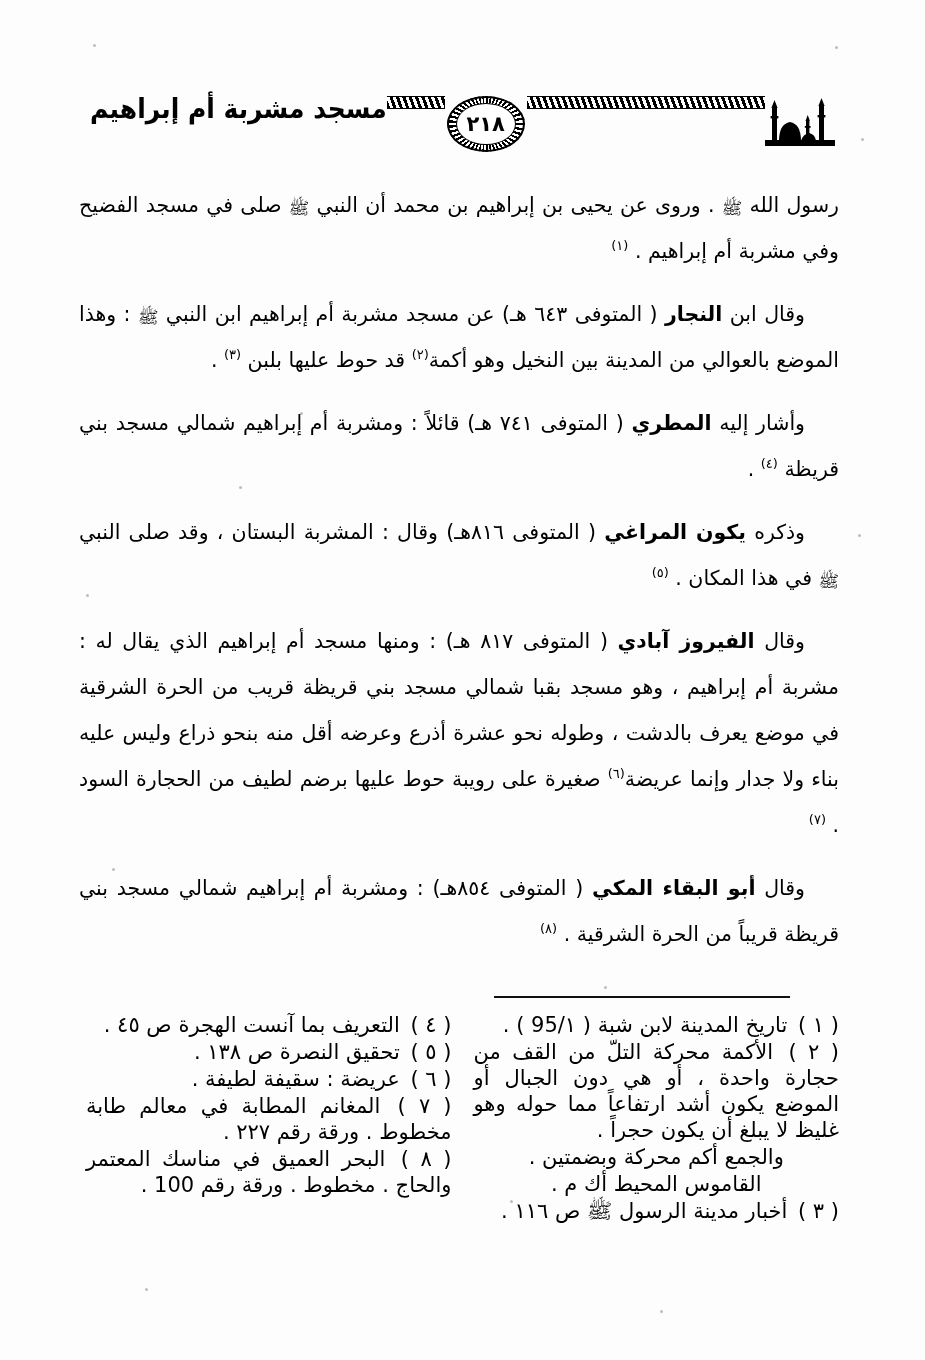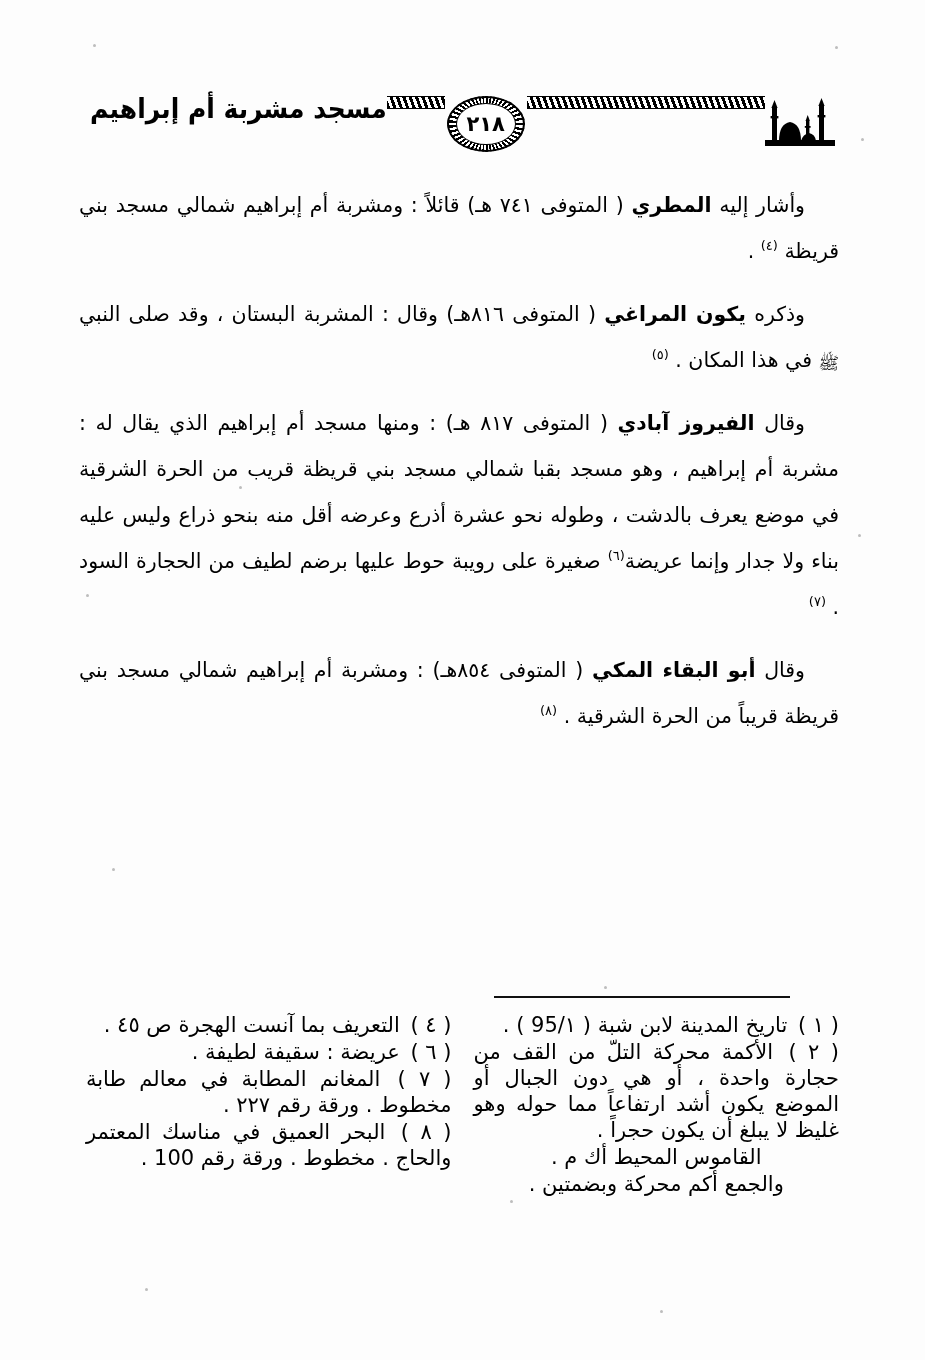--- a/index.html
+++ b/index.html
@@ -192,36 +192,40 @@
 
         <rect x="41" y="25" width="3.4" height="20"></rect>
         <path d="M42.7 19 L44.9 25 L40.5 25 Z"></path>
         <rect x="39.8" y="30" width="5.8" height="1.8"></rect>
       </g>
     </svg>
 
   </div>
 
   <div class="body">
+    <p class="para no-indent">رسول الله <span class="pbuh">ﷺ</span> . وروى عن يحيى بن إبراهيم بن محمد أن النبي <span class="pbuh">ﷺ</span> صلى في مسجد الفضيح وفي مشربة أم إبراهيم . <sup class="sup">(١)</sup></p>
+    <p class="para">وقال ابن <span class="b">النجار</span> ( المتوفى ٦٤٣ هـ) عن مسجد مشربة أم إبراهيم ابن النبي <span class="pbuh">ﷺ</span> : وهذا الموضع بالعوالي من المدينة بين النخيل وهو أكمة<sup class="sup">(٢)</sup> قد حوط عليها بلبن <sup class="sup">(٣)</sup> .</p>
     <p class="para">وأشار إليه <span class="b">المطري</span> ( المتوفى ٧٤١ هـ) قائلاً : ومشربة أم إبراهيم شمالي مسجد بني قريظة <sup class="sup">(٤)</sup> .</p>
     <p class="para">وذكره <span class="b">يكون المراغي</span> ( المتوفى ٨١٦هـ) وقال : المشربة البستان ، وقد صلى النبي <span class="pbuh">ﷺ</span> في هذا المكان . <sup class="sup">(٥)</sup></p>
     <p class="para">وقال <span class="b">الفيروز آبادي</span> ( المتوفى ٨١٧ هـ) : ومنها مسجد أم إبراهيم الذي يقال له : مشربة أم إبراهيم ، وهو مسجد بقبا شمالي مسجد بني قريظة قريب من الحرة الشرقية في موضع يعرف بالدشت ، وطوله نحو عشرة أذرع وعرضه أقل منه بنحو ذراع وليس عليه بناء ولا جدار وإنما عريضة<sup class="sup">(٦)</sup> صغيرة على رويبة حوط عليها برضم لطيف من الحجارة السود . <sup class="sup">(٧)</sup></p>
     <p class="para">وقال <span class="b">أبو البقاء المكي</span> ( المتوفى ٨٥٤هـ) : ومشربة أم إبراهيم شمالي مسجد بني قريظة قريباً من الحرة الشرقية . <sup class="sup">(٨)</sup></p>
   </div>
 
   <div class="fn-rule"></div>
 
   <div class="footnotes">
     <div class="fn-col fn-col-right">
         <p class="fn"><span class="marker">( ١ ) </span><span>تاريخ المدينة لابن شبة ( 95/١ ) .</span></p>
         <p class="fn"><span class="marker">( ٢ ) </span><span>الأكمة محركة التلّ من القف من حجارة واحدة ، أو هي دون الجبال أو الموضع يكون أشد ارتفاعاً مما حوله وهو غليظ لا يبلغ أن يكون حجراً .</span></p>
+        <p class="fn cont"><span>والجمع أكم محركة وبضمتين .</span></p>
         <p class="fn cont"><span>القاموس المحيط أك م .</span></p>
-        <p class="fn cont"><span>والجمع أكم محركة وبضمتين .</span></p>
+        <p class="fn"><span class="marker">( ٣ ) </span><span>أخبار مدينة الرسول ﷺ ص ١١٦ .</span></p>
       </div>
     <div class="fn-col fn-col-left">
         <p class="fn"><span class="marker">( ٤ ) </span><span>التعريف بما آنست الهجرة ص ٤٥ .</span></p>
+        <p class="fn"><span class="marker">( ٥ ) </span><span>تحقيق النصرة ص ١٣٨ .</span></p>
         <p class="fn"><span class="marker">( ٦ ) </span><span>عريضة : سقيفة لطيفة .</span></p>
         <p class="fn"><span class="marker">( ٧ ) </span><span>المغانم المطابة في معالم طابة مخطوط . ورقة رقم ٢٢٧ .</span></p>
         <p class="fn"><span class="marker">( ٨ ) </span><span>البحر العميق في مناسك المعتمر والحاج . مخطوط . ورقة رقم 100 .</span></p>
       </div>
   </div>
 
 </div>
 
 </body></html>

